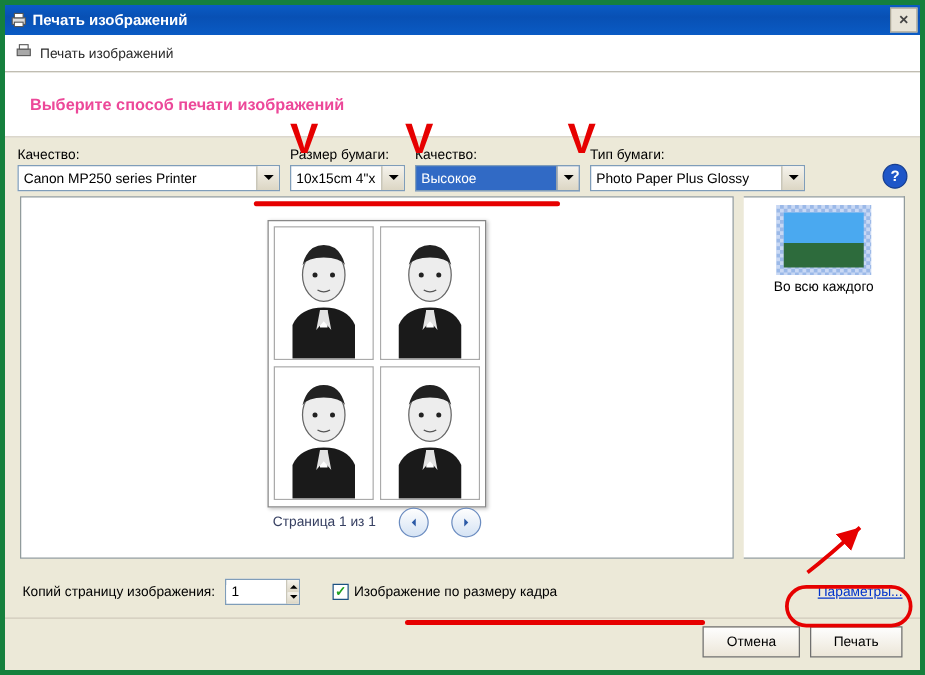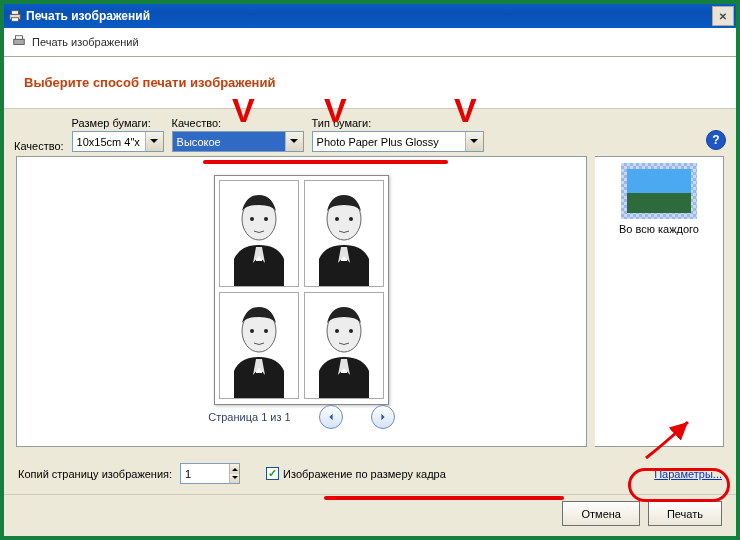--- a/index.html
+++ b/index.html
@@ -3,39 +3,39 @@
 <meta charset="utf-8">
 <style>
 html,body{margin:0;padding:0;font-family:Tahoma,Arial,sans-serif;font-size:11px;background:#fff;color:#000}
 .window{width:740px;height:540px;background:#ece9d8;display:flex;flex-direction:column;border:4px solid #15803d;box-sizing:border-box}
 .titlebar{height:24px;background:linear-gradient(to bottom,#0a5bc4,#0850b4 40%,#0a5bc4);display:flex;align-items:center;justify-content:space-between;color:#fff;font-weight:bold;padding:0 2px 0 4px;font-size:12px}
 .title-left{display:flex;align-items:center;gap:4px}
 .printer-icon{width:14px;height:14px;display:inline-block}
 .close-btn{width:20px;height:18px;background:#e8e4d8;color:#444;display:flex;align-items:center;justify-content:center;border:1px solid #aca899;font-family:Arial;font-weight:bold;cursor:default;font-size:10px}
 .subhead{background:#fff;border-bottom:1px solid #aca899;padding:6px 8px;display:flex;align-items:center;gap:6px;color:#2b2b2b}
 .heading-area{background:#fff;border-bottom:1px solid #cfcabb;padding:18px 20px}
-.heading-text{font-weight:bold;color:#c2410c;font-size:13px}
+.heading-text{font-weight:bold;color:#ec4899;font-size:13px}
 .options-row{display:flex;align-items:flex-end;padding:8px 10px 4px 10px;gap:8px;position:relative}
 .field{display:flex;flex-direction:column;gap:2px}
 .field label{color:#000}
 .combo{height:21px;background:#fff;border:1px solid #7f9db9;display:flex;align-items:center;padding:0 0 0 4px;box-sizing:border-box;position:relative}
 .combo .arrow{position:absolute;right:0;top:0;width:17px;height:19px;background:linear-gradient(#f5f3ec,#dcd6c4);border-left:1px solid #b9b5a3;display:flex;align-items:center;justify-content:center}
 .combo .arrow::after{content:'';border:4px solid transparent;border-top-color:#000;margin-top:3px}
 .combo.sel{background:#316ac5;color:#fff}
 .printer-combo{width:210px}
 .size-combo{width:92px}
 .quality-combo{width:132px}
 .type-combo{width:172px}
 .help-icon{width:18px;height:18px;background:#1e56c8;color:#fff;border-radius:50%;display:flex;align-items:center;justify-content:center;font-weight:bold;border:1px solid #173e8f;margin-left:auto;margin-bottom:2px;font-size:12px}
 .preview-row{display:flex;gap:8px;padding:0 12px 6px 12px;flex:1;position:relative}
 .preview-pane{flex:1;background:#fff;border:1px solid #919b9c;display:flex;flex-direction:column;align-items:center;justify-content:flex-start;position:relative;padding-top:18px}
 .sheet{width:175px;height:230px;background:#fff;border:1px solid #888;box-shadow:1px 1px 3px rgba(0,0,0,.25);display:grid;grid-template-columns:1fr 1fr;grid-template-rows:1fr 1fr;gap:4px;padding:4px;box-sizing:border-box}
 .portrait{width:78px;height:105px;background:#fff;border:1px solid #aaa;position:relative;overflow:hidden}
 .portrait svg{width:100%;height:100%}
-.pager-row{display:flex;align-items:center;gap:28px;margin-bottom:10px}
+.pager-row{display:flex;align-items:center;gap:18px;margin-bottom:10px}
 .round-btn{width:22px;height:22px;border-radius:50%;background:linear-gradient(#fefefe,#d5e3f4);border:1px solid #6b8cc0;display:flex;align-items:center;justify-content:center;color:#2b59a6}
 .round-btn svg{width:8px;height:8px}
 .side-pane{width:120px;background:#fff;border:1px solid #919b9c;border-left:none;display:flex;flex-direction:column;align-items:center;padding:4px}
 .thumb{width:76px;height:56px;position:relative;background:repeating-conic-gradient(#9bb9e8 0% 25%,#c8d8f4 0% 50%) 0 0/6px 6px;margin:2px 0 4px 0}
 .thumb-inner{position:absolute;left:6px;top:6px;right:6px;bottom:6px;background:linear-gradient(#4aa9f0 0 55%,#2d6b3c 55%)}
 .thumb-label{font-size:11px;text-align:center}
 .bottom-row{display:flex;align-items:center;padding:10px 14px;gap:8px;position:relative}
 .num-input{width:60px;height:21px;border:1px solid #7f9db9;background:#fff;display:flex;align-items:center;box-sizing:border-box}
 .num-input input{border:none;width:40px;font-size:11px;padding:0 4px;outline:none;font-family:inherit}
 .spinner{width:16px;height:19px;display:flex;flex-direction:column;border-left:1px solid #b9b5a3}
@@ -89,20 +89,24 @@
     <span class="heading-text">Выберите способ печати изображений</span>
   </div>
 
   <div class="options-row">
     <span class="anno anno-v" style="left:228px;top:-18px">V</span>
     <span class="anno anno-v" style="left:320px;top:-18px">V</span>
     <span class="anno anno-v" style="left:450px;top:-18px">V</span>
 
     <div class="field">
       <label>Качество:</label>
+      <div class="combo printer-combo">
+        <span>Canon MP250 series Printer</span>
+        <span class="arrow"></span>
+      </div>
     </div>
     <div class="field">
       <label>Размер бумаги:</label>
       <div class="combo size-combo">
         <span>10x15cm 4"x</span>
         <span class="arrow"></span>
       </div>
     </div>
     <div class="field">
       <label>Качество:</label>

